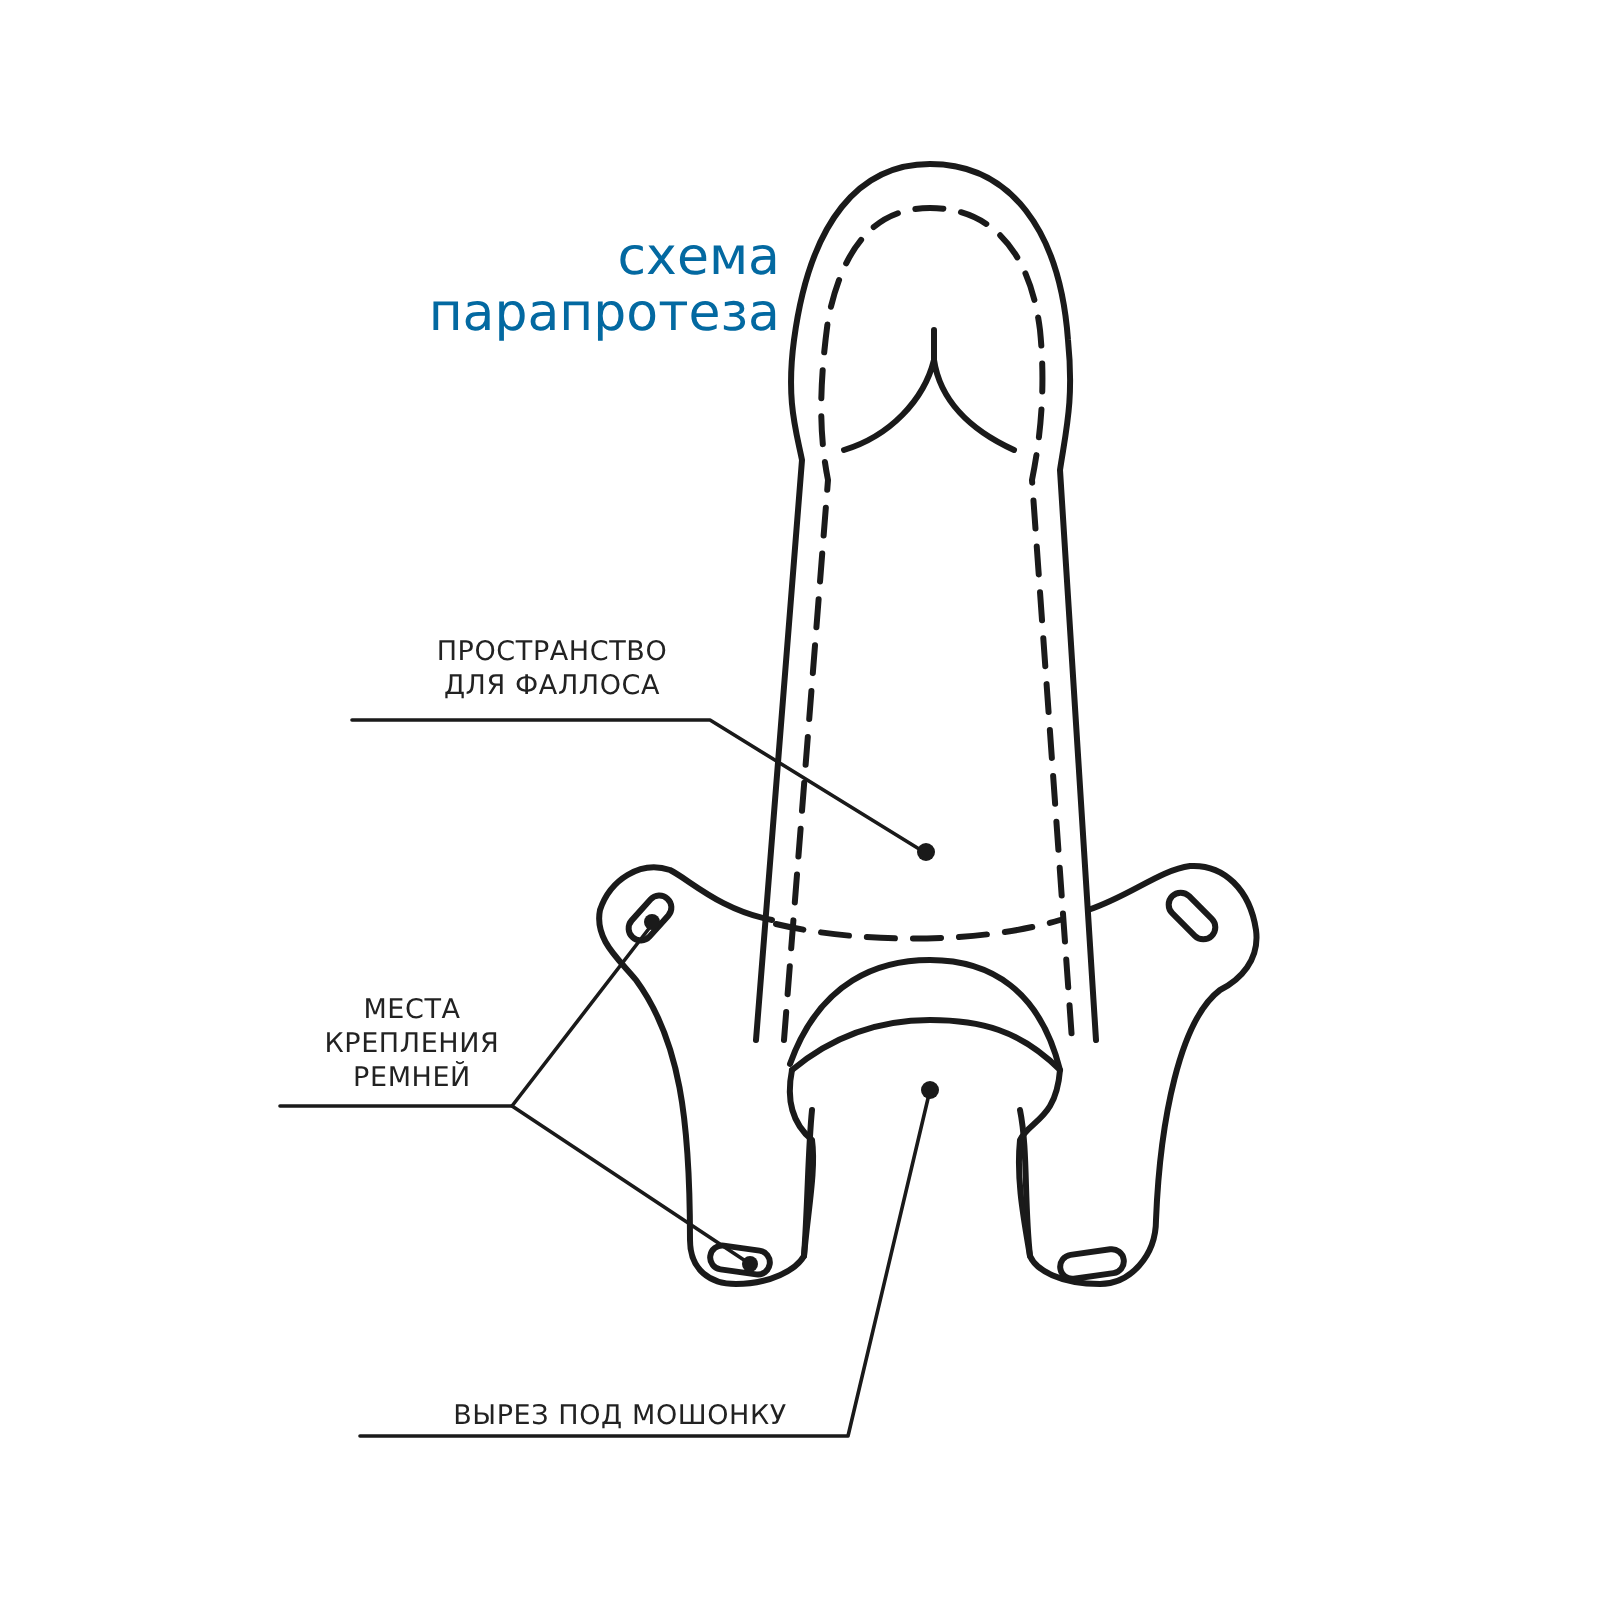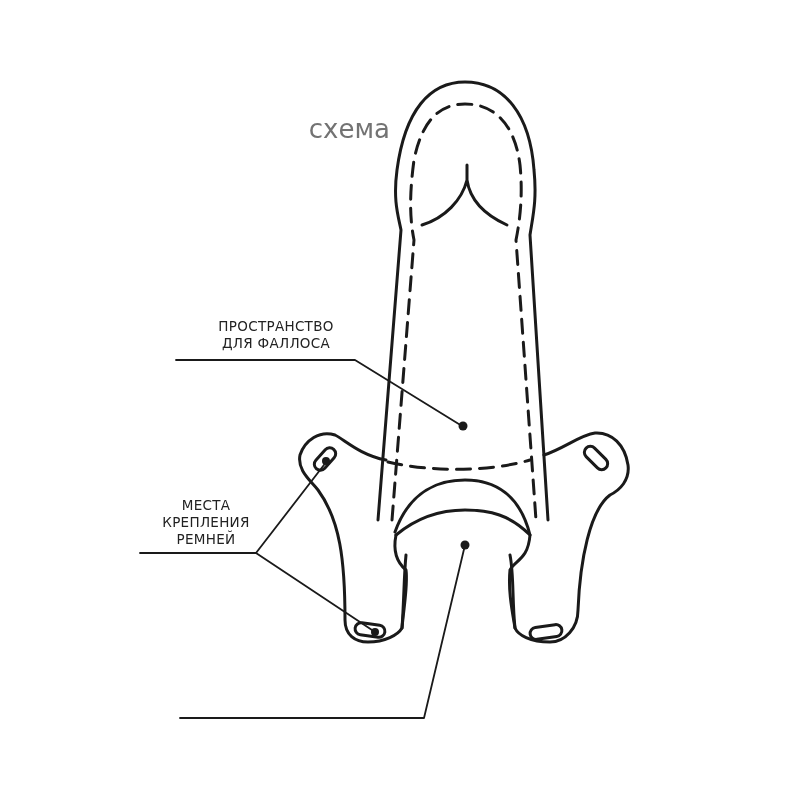--- a/index.html
+++ b/index.html
@@ -1,46 +1,48 @@
 <!DOCTYPE html>
 <html><head>
   <meta charset="utf-8">
   <style>
     html, body { margin: 0; padding: 0; background: #ffffff; }
     .canvas { position: relative; width: 800px; height: 800px; background: #ffffff; overflow: hidden; }
-    .title { position: absolute; left: 150px; top: 115px; width: 240px; text-align: right; color: #737373;
+    .title { position: absolute; left: 150px; top: 115px; width: 240px; text-align: right; color: #0369a1;
       font-family: "DejaVu Sans", sans-serif; font-size: 26px; line-height: 28px; }
     .title div { white-space: nowrap; }
     .label { position: absolute; color: #222222; font-family: "DejaVu Sans", sans-serif; font-size: 13.5px;
       line-height: 17px; text-align: center; letter-spacing: 0.3px; white-space: nowrap; }
     .lbl-space { left: 196px; top: 318px; width: 160px; }
     .lbl-straps { left: 136px; top: 497px; width: 140px; }
     .lbl-cutout { left: 205px; top: 700px; width: 210px; }
     svg.drawing { position: absolute; left: 0; top: 0; }
   </style>
 </head>
 <body>
 
 <div class="canvas">
 
   <div class="title">
     <div>схема</div>
+    <div>парапротеза</div>
   </div>
 
   <div class="label lbl-straps">
     <div>МЕСТА</div>
     <div>КРЕПЛЕНИЯ</div>
     <div>РЕМНЕЙ</div>
   </div>
 
   <div class="label lbl-space">
     <div>ПРОСТРАНСТВО</div>
     <div>ДЛЯ ФАЛЛОСА</div>
   </div>
 
+  <div class="label lbl-cutout">ВЫРЕЗ ПОД МОШОНКУ</div>
 
   <svg class="drawing" width="800" height="800" viewBox="0 0 800 800" fill="none" stroke="#1a1a1a" stroke-width="3" stroke-linecap="round" stroke-linejoin="round">
 
     <path d="M378 520 L401 230 C398 215 393 200 397 170 C405 110 430 82 465 82 C505 82 530 115 534 170 C537 200 533 215 530 235 L548 520"></path>
 
     <path d="M422 225 C445 218 462 200 467 180 C470 200 485 215 507 225 M467 165 L467 182"></path>
 
     <path stroke-dasharray="14 9" d="M392 520 L414 240 C409 215 410 190 414 160 C422 120 440 104 465 104 C495 104 515 125 520 165 C523 195 520 220 516 240 L536 520"></path>
 
     <path stroke-dasharray="14 9" d="M388 462 C430 472 490 472 530 460"></path>

